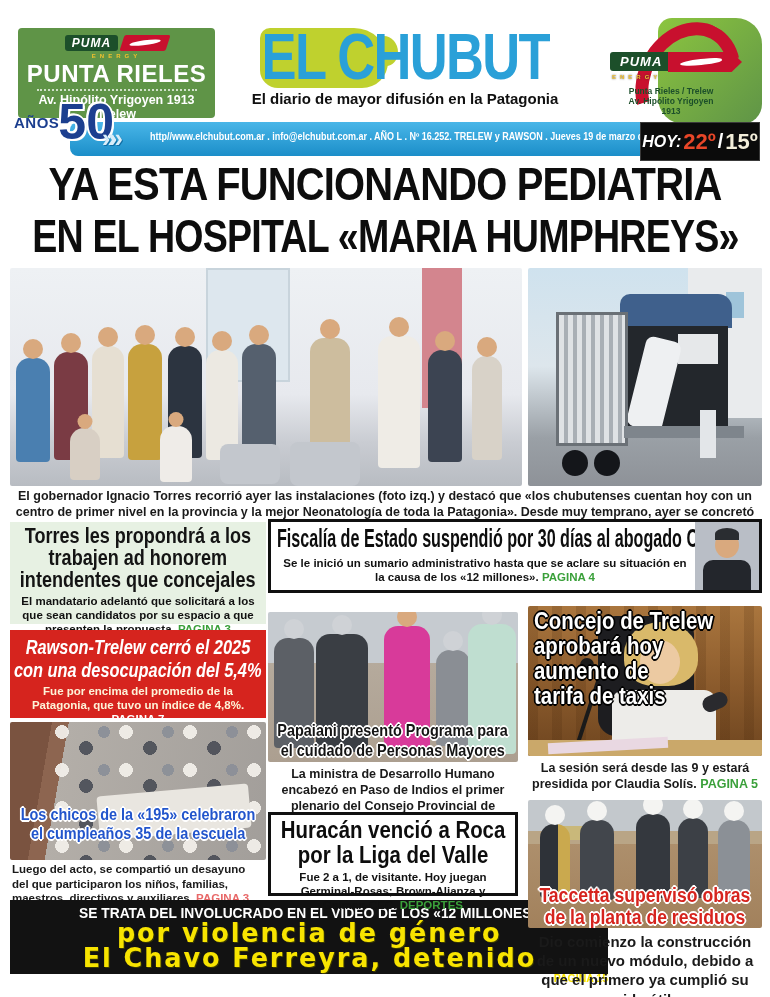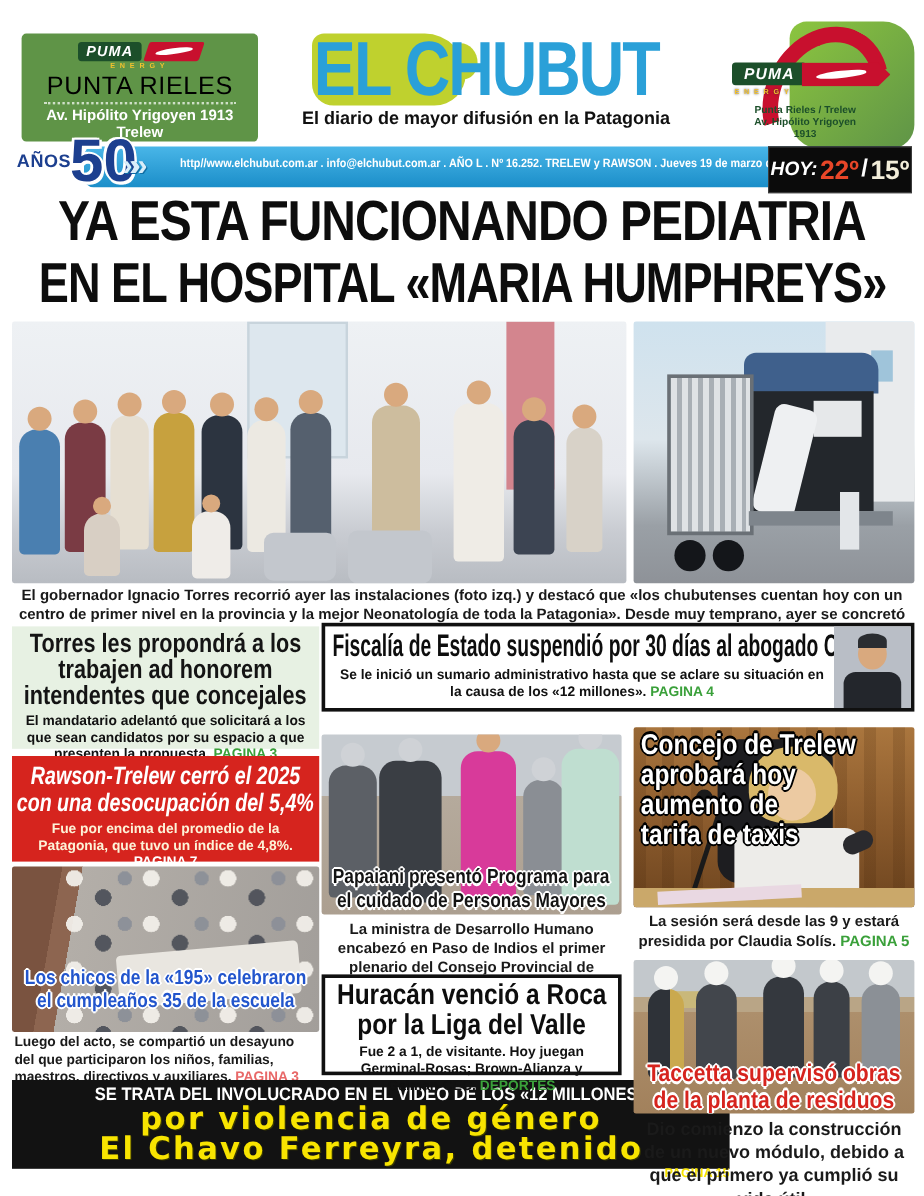--- a/index.html
+++ b/index.html
@@ -13,21 +13,21 @@
   
   .ad-left{left:18px;top:28px;width:197px;height:90px;background:#5f9447;border-radius:4px;
            text-align:center;padding-top:6px;box-sizing:border-box;}
   .pumarow{display:flex;justify-content:center;align-items:center;gap:4px;height:18px;}
   .pumabox{background:#1c4f2a;color:#fff;font-style:italic;font-weight:bold;font-size:12px;
            padding:1px 7px;border-radius:3px;letter-spacing:1px;}
   .pumaflag{width:46px;height:16px;background:#c8102e;transform:skewX(-18deg);border-radius:2px;position:relative;overflow:hidden;}
   .pumaflag::after{content:"";position:absolute;left:8px;top:5px;width:30px;height:5px;background:#fff;
            border-radius:50% 60% 40% 50%;transform:rotate(-8deg);}
   .energy{color:#f2c12e;font-size:6px;font-weight:bold;letter-spacing:4px;margin-top:1px;}
-  .adtitle{color:#000000;font-weight:normal;font-size:21px;letter-spacing:.5px;margin-top:1px;}
+  .adtitle{color:#ffffff;font-weight:bold;font-size:24px;letter-spacing:.5px;margin-top:1px;}
   .addiv{border-top:2px dotted #cfe0c8;width:160px;margin:1px auto 2px;}
   .adaddr{color:#fff;font-weight:bold;font-size:12.5px;}
   .adcity{color:#fff;font-weight:bold;font-size:12.5px;}
 
   .masthead{left:222px;top:26px;width:366px;text-align:center;}
   .mapblob{position:absolute;left:38px;top:2px;width:128px;height:60px;background:#bfd12e;
            border-radius:10px 34px 26px 18px;}
   .mapblob2{position:absolute;left:150px;top:10px;width:26px;height:30px;background:#bfd12e;border-radius:40% 60% 50% 50%;}
   .mtitle{position:relative;font-size:64px;line-height:62px;font-weight:900;color:#2aa0d8;
           letter-spacing:-2px;}
@@ -45,21 +45,21 @@
   .ar-arrow{position:absolute;left:76px;top:34px;width:74px;height:20px;background:#c8102e;
            clip-path:polygon(0 0,86% 0,100% 50%,86% 100%,0 100%);}
   .ar-arrow::after{content:"";position:absolute;left:12px;top:7px;width:42px;height:6px;background:#fff;
            border-radius:60% 50% 50% 60%;transform:rotate(-6deg);}
   .ar-lines{position:absolute;left:4px;top:68px;width:150px;text-align:center;color:#1c4f2a;
            font-weight:bold;font-size:8.5px;line-height:10px;}
 
   
   .bluebar{left:70px;top:122px;width:688px;height:34px;background:linear-gradient(180deg,#49b6e8,#1b8ec9);
            border-radius:8px;}
-  .anni{left:14px;top:114px;display:flex;align-items:center;text-align:center;}
+  .anni{left:14px;top:102px;display:flex;align-items:center;text-align:center;}
   .anni-label{color:#1c3f8f;font-weight:900;font-size:15px;letter-spacing:.5px;}
   .anni-num{color:#1c3f8f;font-weight:900;font-size:50px;line-height:40px;margin-left:-1px;
            text-shadow:-2px 0 #fff,2px 0 #fff,0 -2px #fff,0 2px #fff,2px 2px #fff,-2px -2px #fff;}
   .chev{left:102px;top:124px;color:#d9edf9;font-weight:900;font-size:25px;letter-spacing:-7px;
         text-shadow:1px 1px 0 #0f6ea5;}
   .infotext{left:150px;top:131px;width:500px;color:#fff;font-weight:bold;font-size:10px;
         transform:scaleX(.9);transform-origin:0 50%;white-space:nowrap;}
   .hoybox{left:640px;top:122px;width:118px;height:37px;background:#0b0b0b;border:1px solid #3a3a3a;
         display:flex;align-items:center;justify-content:center;gap:2px;}
   .hoylbl{color:#fff;font-weight:900;font-style:italic;font-size:16px;}

